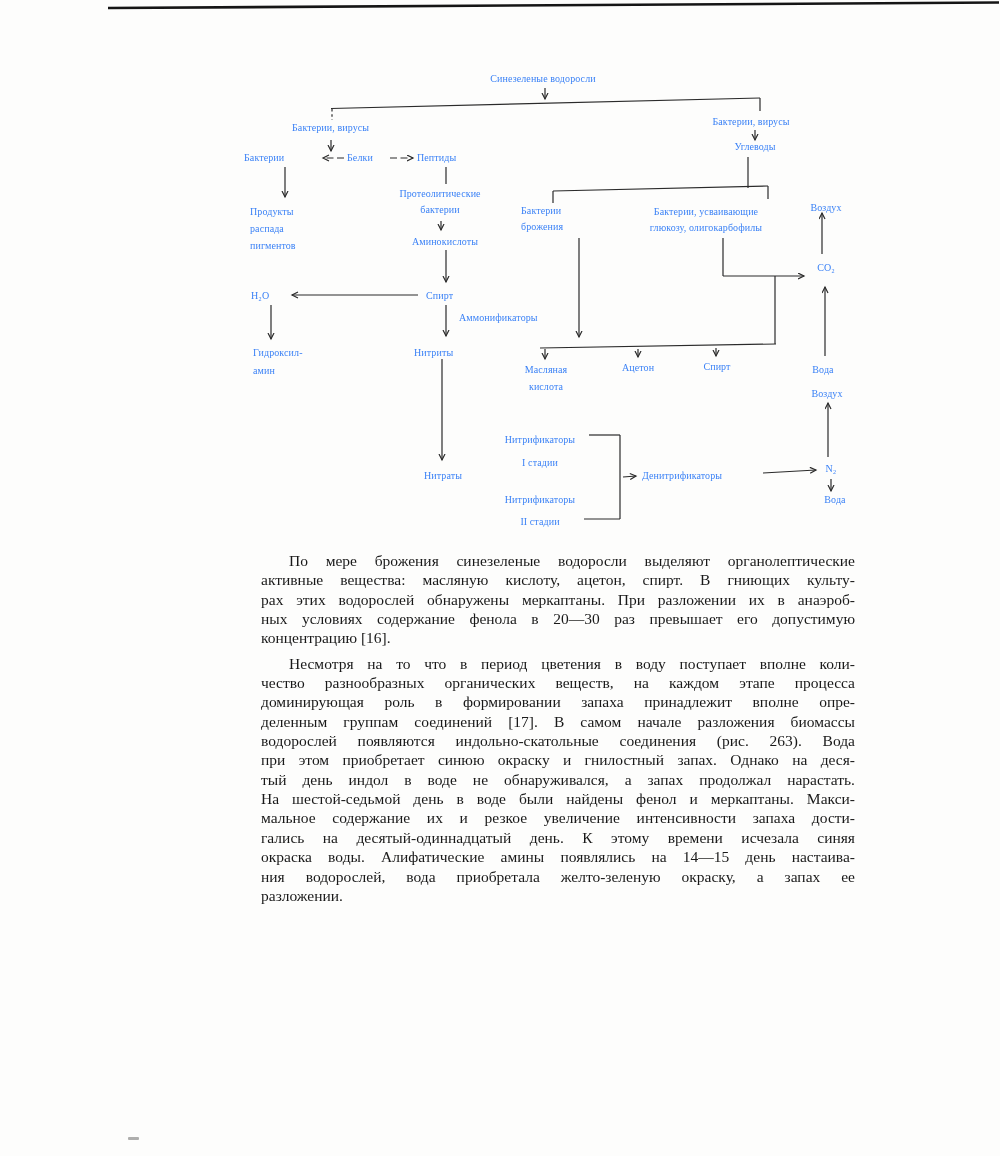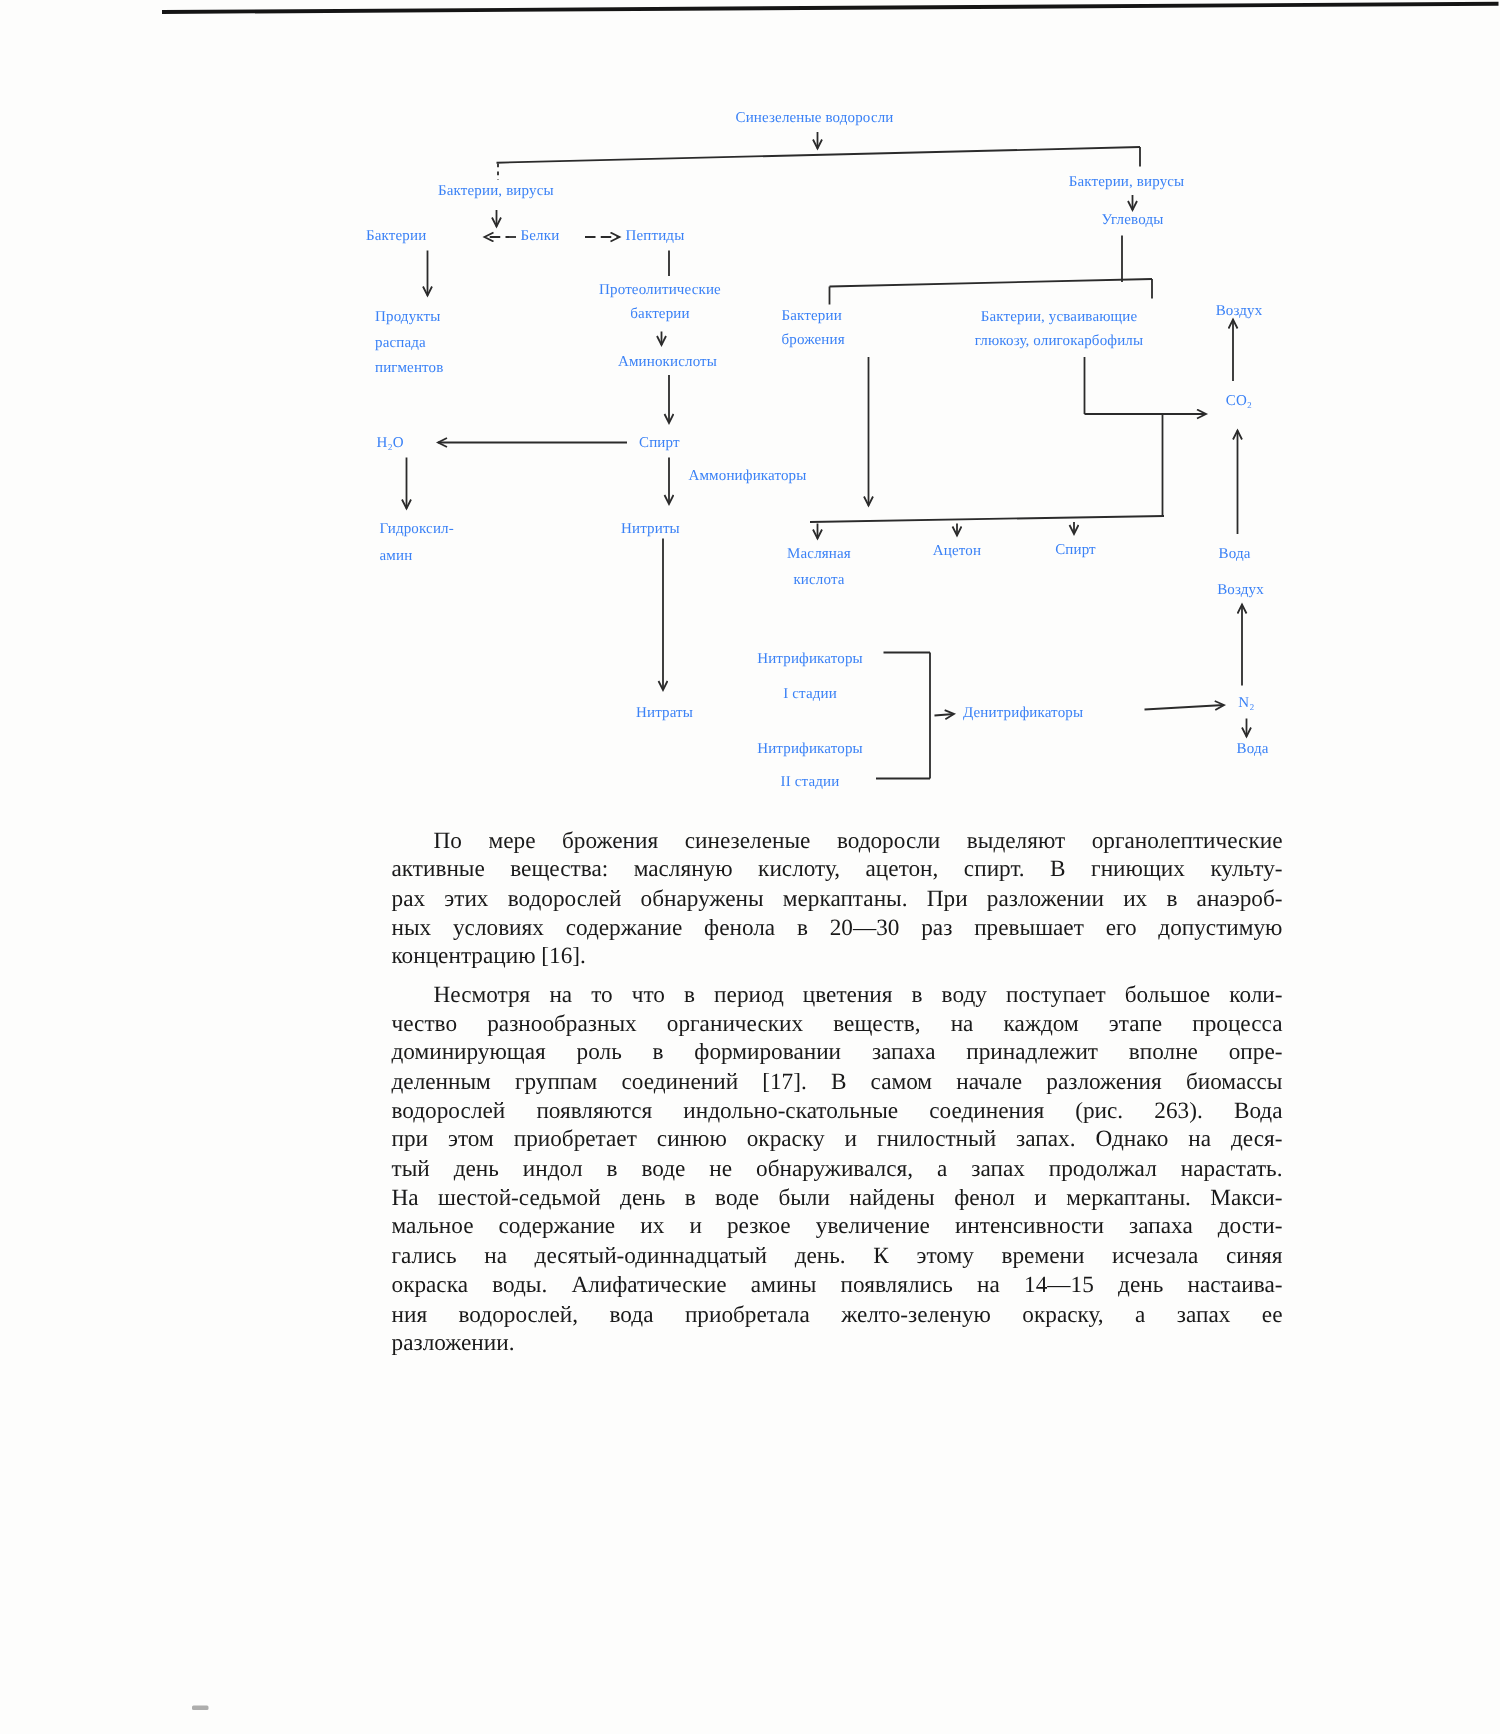--- a/index.html
+++ b/index.html
@@ -136,21 +136,21 @@
 
   <div id="textblock">
     <p class="para">
       <span class="tline indent">По мере брожения синезеленые водоросли выделяют органолептические</span>
       <span class="tline">активные вещества: масляную кислоту, ацетон, спирт. В гниющих культу-</span>
       <span class="tline">рах этих водорослей обнаружены меркаптаны. При разложении их в анаэроб-</span>
       <span class="tline">ных условиях содержание фенола в 20—30 раз превышает его допустимую</span>
       <span class="tline tl-last">концентрацию [16].</span>
     </p>
     <p class="para">
-      <span class="tline indent">Несмотря на то что в период цветения в воду поступает большое коли-</span>
+      <span class="tline indent">Несмотря на то что в период цветения в воду поступает вполне коли-</span>
       <span class="tline">чество разнообразных органических веществ, на каждом этапе процесса</span>
       <span class="tline">доминирующая роль в формировании запаха принадлежит вполне опре-</span>
       <span class="tline">деленным группам соединений [17]. В самом начале разложения биомассы</span>
       <span class="tline">водорослей появляются индольно-скатольные соединения (рис. 263). Вода</span>
       <span class="tline">при этом приобретает синюю окраску и гнилостный запах. Однако на деся-</span>
       <span class="tline">тый день индол в воде не обнаруживался, а запах продолжал нарастать.</span>
       <span class="tline">На шестой-седьмой день в воде были найдены фенол и меркаптаны. Макси-</span>
       <span class="tline">мальное содержание их и резкое увеличение интенсивности запаха дости-</span>
       <span class="tline">гались на десятый-одиннадцатый день. К этому времени исчезала синяя</span>
       <span class="tline">окраска воды. Алифатические амины появлялись на 14—15 день настаива-</span>

